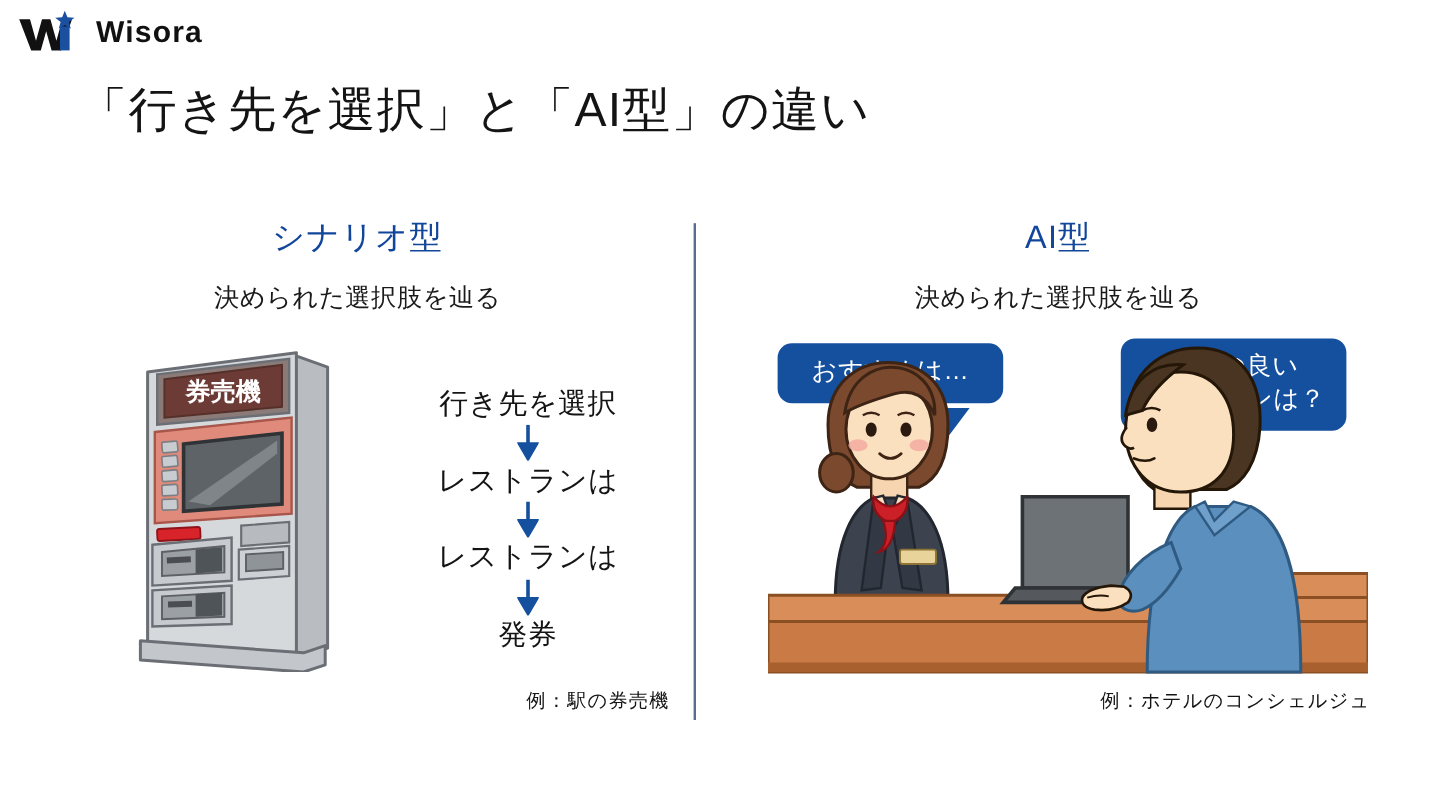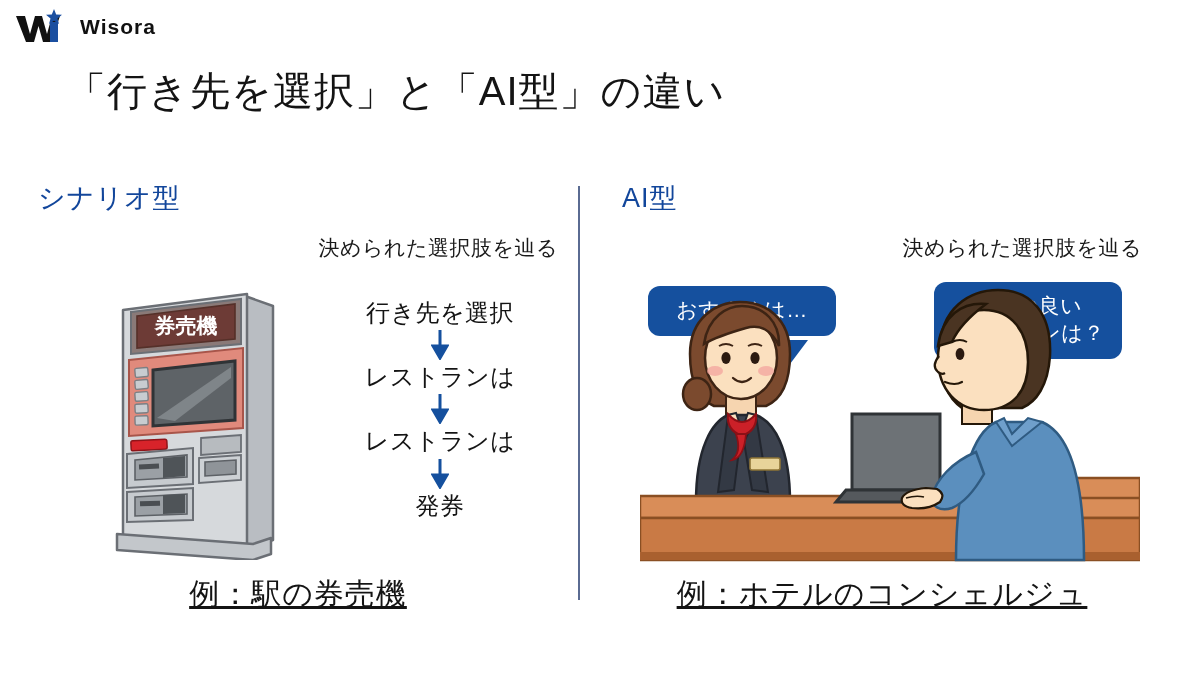--- a/index.html
+++ b/index.html
@@ -24,21 +24,21 @@
     display: flex;
     align-items: center;
     gap: 10px;
   }
   .brand-mark {
     width: 56px;
     height: 38px;
     position: relative;
   }
   .brand-name {
-    font-size: 21px;
+    font-size: 25px;
     font-weight: bold;
     letter-spacing: 1px;
     color: #111111;
   }
 
   
   .slide-title {
     position: absolute;
     left: 66px;
     top: 64px;
@@ -62,61 +62,60 @@
   
   .col {
     position: absolute;
     top: 180px;
     width: 520px;
   }
   .col-left  { left: 38px; }
   .col-right { left: 622px; }
 
   .col-head {
-    text-align: left;
+    text-align: center;
     font-size: 27px;
     color: #12469b;
     letter-spacing: 1px;
     height: 36px;
   }
   .col-sub {
-    text-align: right;
+    text-align: center;
     font-size: 21px;
     color: #1a1a1a;
     margin-top: 18px;
     letter-spacing: 0.5px;
   }
   .col-caption {
     position: absolute;
     top: 574px;
     width: 520px;
-    text-align: center;
-    font-size: 30px;
+    text-align: right;
+    font-size: 16px;
     color: #141414;
     letter-spacing: 1px;
-    text-decoration: underline;
   }
   .cap-left  { left: 38px; }
   .cap-right { left: 622px; }
 
   
   .machine-wrap {
     position: absolute;
     left: 95px;
     top: 288px;
     width: 215px;
     height: 272px;
     text-decoration: underline;
   }
 
   
   .flow {
     position: absolute;
     left: 330px;
-    top: 300px;
+    top: 324px;
     width: 220px;
     text-align: center;
   }
   .flow-step {
     font-size: 24px;
     color: #141414;
     line-height: 1.05;
     letter-spacing: 0.5px;
     white-space: nowrap;
   }

